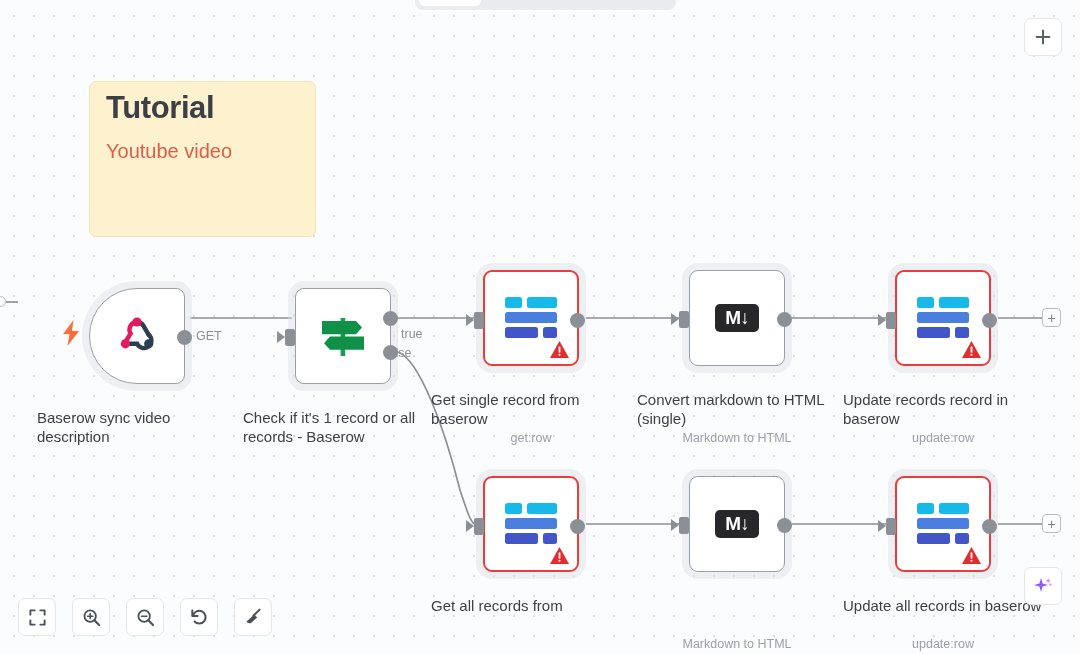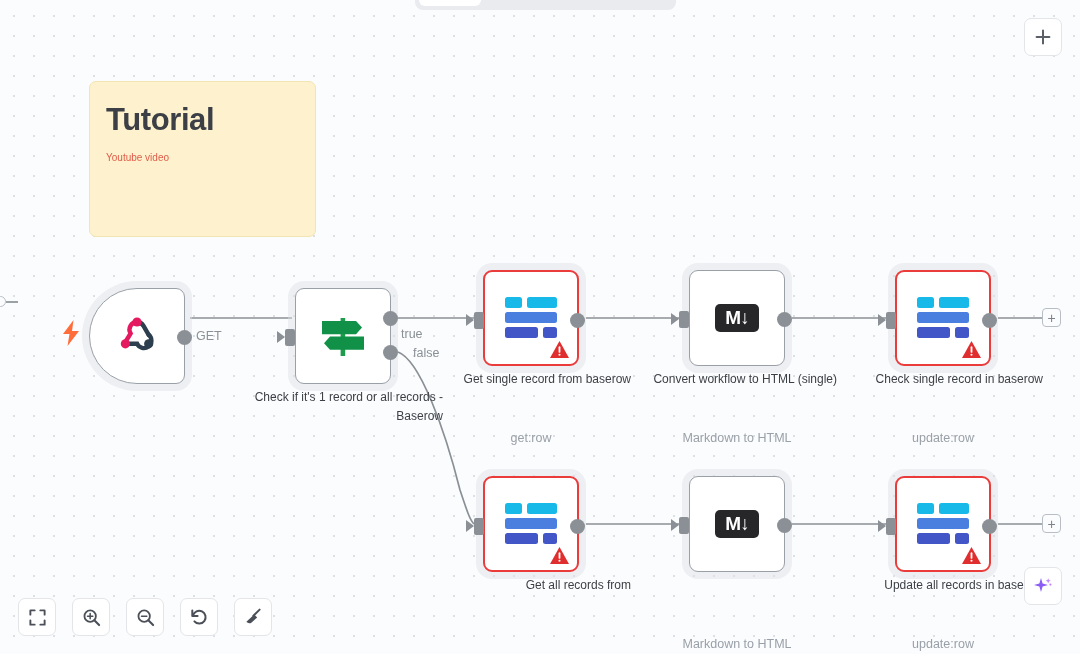--- a/index.html
+++ b/index.html
@@ -61,29 +61,29 @@
     font-family: "Liberation Sans", sans-serif;
     box-shadow: 0 1px 3px rgba(0,0,0,.12);
     z-index: 38;
   }
 
   
   #sticky-note {
     position: absolute; left: 89px; top: 81px;
     width: 227px; height: 156px;
     background: #fdf2cd; border: 1px solid #f3e4b4;
-    border-radius: 7px; padding: 20px 16px;
+    border-radius: 7px; padding: 8px 16px;
     z-index: 5;
   }
   #sticky-note .sn-title {
     font-size: 31px; font-weight: bold;
     color: #3c3f45; letter-spacing: -.4px; line-height: 36px;
   }
   #sticky-note .sn-link {
-    margin-top: 14px; font-size: 10px;
+    margin-top: 14px; font-size: 20px;
     color: #e05c4a;
   }
 
   
   #edges { position: absolute; left: 0; top: 0; width: 1080px; height: 654px; z-index: 8; }
 
   
   .node { position: absolute; z-index: 12; }
   .node-box {
     position: relative;
@@ -95,22 +95,22 @@
     box-shadow: 0 0 0 7px rgba(220,223,228,.45);
   }
   .node-box.trigger {
     border-top-left-radius: 48px;
     border-bottom-left-radius: 48px;
   }
   .node-box.err { border-color: #eb3c3c; border-width: 2px; }
 
   .node-caption {
     position: absolute; left: 50%; transform: translateX(-50%);
-    top: 100px; width: 200px; text-align: right;
-    font-size: 12px; line-height: 19px; color: #3c3f45;
+    top: 120px; width: 200px; text-align: left;
+    font-size: 15px; line-height: 19px; color: #3c3f45;
   }
   .node-subtitle {
     position: absolute; left: 50%; transform: translateX(-50%);
     width: 200px; text-align: center;
     font-size: 12.5px; color: #9aa0a8;
   }
   .sub2 { top: 161px; }
 
   
   .out-dot {
@@ -240,20 +240,21 @@
       <svg width="50" height="50" viewBox="0 0 50 50">
         <path d="M25 11 a7.5 7.5 0 0 0 -6.4 11.4 L13.4 31" stroke="#e5195f" stroke-width="4.4" fill="none" stroke-linecap="round"></path>
         <path d="M25 11 a7.5 7.5 0 0 1 6.5 3.8 l5.2 9" stroke="#2d3e4e" stroke-width="4.4" fill="none" stroke-linecap="round"></path>
         <path d="M36.7 23.8 a7.5 7.5 0 1 1 -11.6 8.9 L14 32.7" stroke="#2d3e4e" stroke-width="4.4" fill="none" stroke-linecap="round"></path>
         <circle cx="25" cy="11" r="4.6" fill="#e5195f"></circle>
         <circle cx="13.4" cy="32.8" r="4.6" fill="#e5195f"></circle>
         <circle cx="36.7" cy="32.8" r="4.6" fill="#2d3e4e"></circle>
       </svg>
       <div class="out-dot"></div>
     </div>
+    <div class="node-caption">Baserow sync video description</div>
   </div>
 
   <div id="trigger-bolt">
     <svg width="20" height="26" viewBox="0 0 20 26">
       <path d="M12.5 0 L2 14 L8.5 14 L6.5 26 L18 11 L11 11 Z" fill="#ff6d3b"></path>
     </svg>
   </div>
 
   <div class="branch-label" style="left:196px; top:329px;">GET</div>
 
@@ -265,21 +266,21 @@
         <path d="M6 9 H40 L46 15.6 L40 22.2 H6 Z" fill="#119147"></path>
         <path d="M48 24.6 H14 L8 31.2 L14 37.8 H48 Z" fill="#119147"></path>
       </svg>
       <div class="out-dot" style="top:22px;"></div>
       <div class="out-dot" style="top:56px;"></div>
     </div>
     <div class="node-caption">Check if it's 1 record or all records - Baserow</div>
   </div>
 
   <div class="branch-label" style="left:401px; top:327px;">true</div>
-  <div class="branch-label" style="left:413px; top:346px;">false</div>
+  <div class="branch-label" style="left:385px; top:346px;">false</div>
 
   <div class="node" style="left:483px; top:270px;">
     <div class="node-box err">
       <div class="in-arrow"></div>
       <div class="baserow-logo">
         <div class="br" style="left:0;   top:0;    width:17px; height:11px; background:#17b9e8;"></div>
         <div class="br" style="left:22px;top:0;    width:30px; height:11px; background:#17b9e8;"></div>
         <div class="br" style="left:0;   top:15px; width:52px; height:11px; background:#4a7fe0;"></div>
         <div class="br" style="left:0;   top:30px; width:33px; height:11px; background:#4256c8;"></div>
         <div class="br" style="left:38px;top:30px; width:14px; height:11px; background:#4256c8;"></div>
@@ -294,42 +295,42 @@
     <div class="node-caption">Get single record from baserow</div>
     <div class="node-subtitle sub2">get:row</div>
   </div>
 
   <div class="node" style="left:689px; top:270px;">
     <div class="node-box">
       <div class="in-arrow"></div>
       <div class="md-logo">M↓</div>
       <div class="out-dot"></div>
     </div>
-    <div class="node-caption">Convert workflow to HTML (single)</div>
+    <div class="node-caption">Convert markdown to HTML (single)</div>
     <div class="node-subtitle sub2">Markdown to HTML</div>
   </div>
 
   <div class="node" style="left:895px; top:270px;">
     <div class="node-box err">
       <div class="in-arrow"></div>
       <div class="baserow-logo">
         <div class="br" style="left:0;   top:0;    width:17px; height:11px; background:#17b9e8;"></div>
         <div class="br" style="left:22px;top:0;    width:30px; height:11px; background:#17b9e8;"></div>
         <div class="br" style="left:0;   top:15px; width:52px; height:11px; background:#4a7fe0;"></div>
         <div class="br" style="left:0;   top:30px; width:33px; height:11px; background:#4256c8;"></div>
         <div class="br" style="left:38px;top:30px; width:14px; height:11px; background:#4256c8;"></div>
       </div>
       <svg class="warn-badge" viewBox="0 0 22 20">
         <path d="M11 1 L21 19 H1 Z" fill="#e02d2d"></path>
         <path d="M11 7.5 V12.5" stroke="#ffffff" stroke-width="1.9" stroke-linecap="round"></path>
         <circle cx="11" cy="15.6" r="1.1" fill="#ffffff"></circle>
       </svg>
       <div class="out-dot"></div>
     </div>
-    <div class="node-caption">Check single record in baserow</div>
+    <div class="node-caption">Update records record in baserow</div>
     <div class="node-subtitle sub2">update:row</div>
   </div>
 
   <div class="edge-plus" style="left:1042px; top:308px;">+</div>
 
   <div class="node" style="left:483px; top:476px;">
     <div class="node-box err">
       <div class="in-arrow"></div>
       <div class="baserow-logo">
         <div class="br" style="left:0;   top:0;    width:17px; height:11px; background:#17b9e8;"></div>

